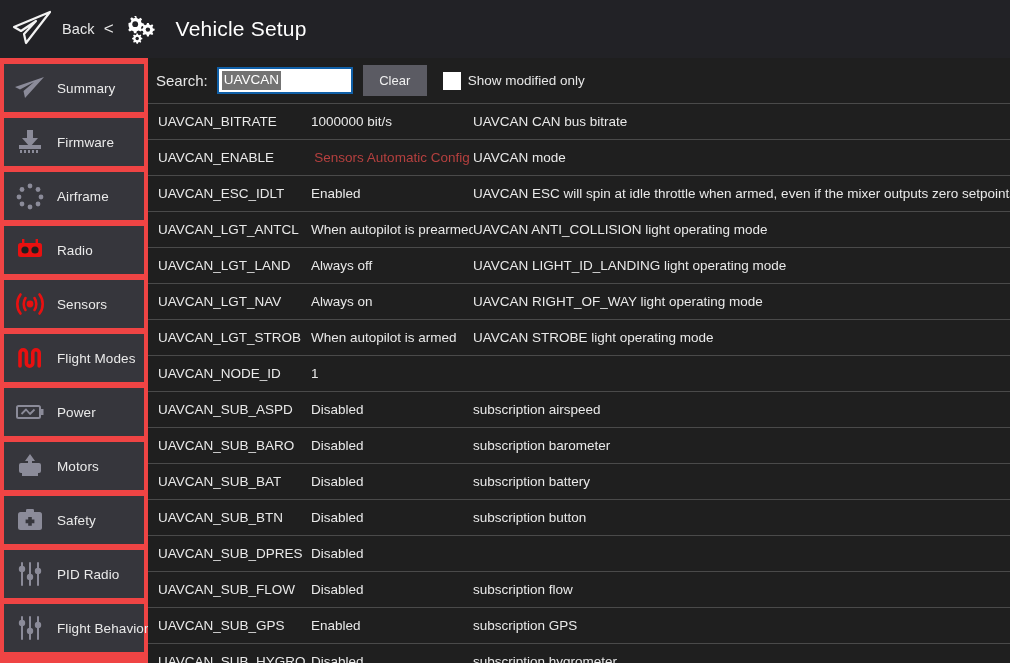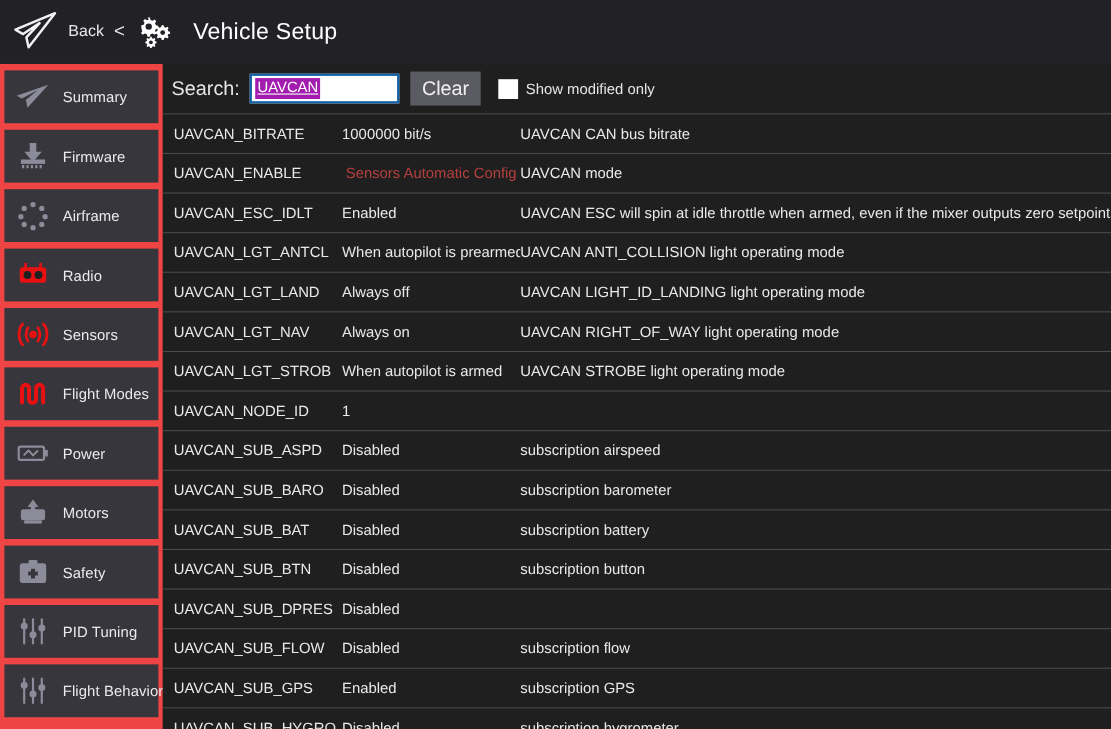--- a/index.html
+++ b/index.html
@@ -71,36 +71,36 @@
     display: flex; flex-direction: column;
     overflow: hidden;
   }
 
   
   #toolbar {
     height: 45px; flex: 0 0 45px;
     display: flex; align-items: center;
     padding-left: 8px;
   }
-  #search-label { color: #e6e6e6; font-size: 18px; }
+  #search-label { color: #e6e6e6; font-size: 15px; }
   #search-input-wrap {
     margin-left: 9px; width: 136px; height: 27px;
     background: #ffffff; border: 2px solid #1060a8;
     display: flex; align-items: center;
     padding-left: 3px;
   }
   #search-input-value {
     background: #1a7fd4; color: #ffffff;
     font-size: 13.5px; padding: 1px 2px 2px 2px;
     line-height: 16px;
   }
   #clear-button {
     margin-left: 10px; width: 64px; height: 31px;
     background: #5b5b63; color: #f0f0f0;
-    font-size: 18px;
+    font-size: 13px;
     display: flex; align-items: center; justify-content: center;
     cursor: pointer;
   }
   #modified-checkbox {
     margin-left: 16px; width: 18px; height: 18px;
     background: #ffffff; cursor: pointer; flex: 0 0 18px;
   }
   #modified-label {
     color: #e6e6e6; font-size: 13.5px; margin-left: 7px;
     white-space: nowrap;
@@ -297,21 +297,21 @@
               <line x1="17" y1="3" x2="17" y2="25"></line>
               <line x1="25" y1="3" x2="25" y2="25"></line>
           </g>
           <g fill="#8b8b99">
             <circle cx="9" cy="9" r="3.2"></circle>
               <circle cx="17" cy="17" r="3.2"></circle>
               <circle cx="25" cy="11" r="3.2"></circle>
           </g>
         </svg>
       </span>
-      <span class="sb-label">PID Tuning</span>
+      <span class="sb-label">PID Radio</span>
     </div>
 
     <div class="sidebar-item">
       <span class="sb-icon">
         <svg viewBox="0 0 34 28" width="34" height="28">
           <g stroke="#8b8b99" stroke-width="2" stroke-linecap="round">
             <line x1="9" y1="3" x2="9" y2="25"></line>
               <line x1="17" y1="3" x2="17" y2="25"></line>
               <line x1="25" y1="3" x2="25" y2="25"></line>
           </g>
@@ -325,21 +325,21 @@
       <span class="sb-label">Flight Behavior</span>
     </div>
 
   </div>
 
   <div id="main-panel">
 
     <div id="toolbar">
       <span id="search-label">Search:</span>
       <span id="search-input-wrap" style="border-color: rgb(16, 96, 168);">
-        <span id="search-input-value" placeholder="" style="background: #a21caf; text-decoration: underline;">UAVCAN</span>
+        <span id="search-input-value" placeholder="" style="background: #737373;">UAVCAN</span>
       </span>
       <span id="clear-button">Clear</span>
       <span id="modified-checkbox"></span>
       <span id="modified-label">Show modified only</span>
     </div>
 
     <div id="param-table">
         <div class="param-row">
           <div class="col-name">UAVCAN_BITRATE</div>
           <div class="col-value">1000000 bit/s</div>

